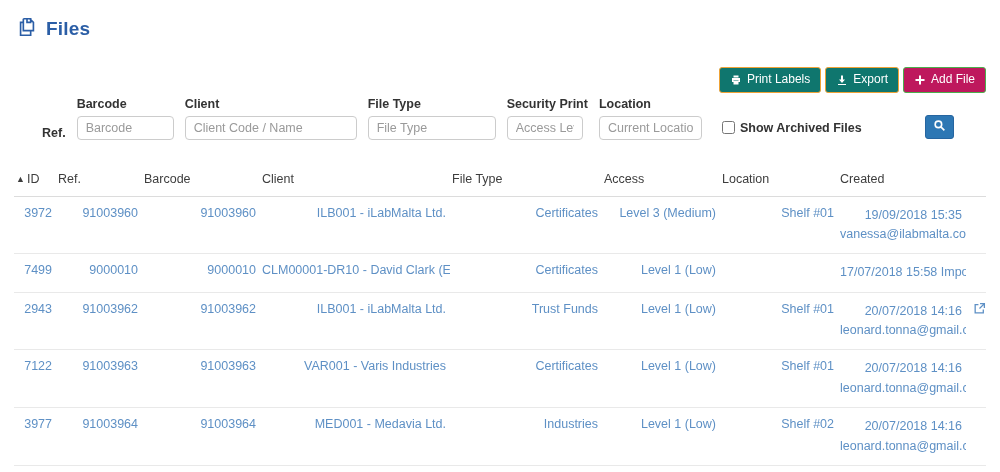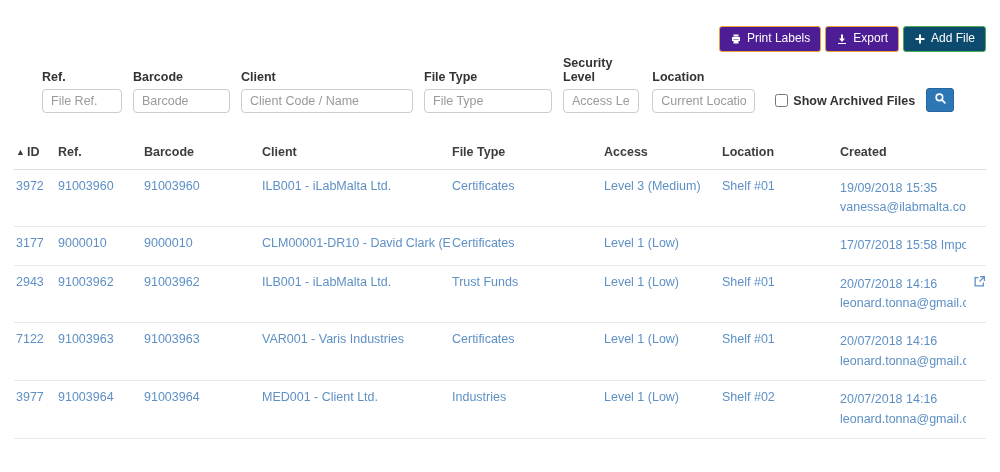--- a/index.html
+++ b/index.html
@@ -15,22 +15,22 @@
   .page-header { display: flex; align-items: center; gap: 8px; margin: 16px 0 0 2px; color: #2b5ea6; }
   .page-title { font-size: 19px; font-weight: bold; letter-spacing: .2px; }
 
   
   .toolbar { display: flex; justify-content: flex-end; gap: 4px; margin-top: 26px; }
   .btn {
     font-size: 12px; color: #fff; border-radius: 3px; padding: 4px 10px;
     display: inline-flex; align-items: center; gap: 5px; cursor: pointer;
     font-family: inherit; line-height: 1.3;
   }
-  .btn-orange { background: #4c1d95; border: 1px solid #eea236; }
-  .btn-green  { background: #0c4a6e; border: 1px solid #4cae4c; }
+  .btn-orange { background: #0f766e; border: 1px solid #eea236; }
+  .btn-green  { background: #be185d; border: 1px solid #4cae4c; }
   .btn svg { display: block; }
 
   
   .filter-row { display: flex; align-items: flex-end; margin: 4px 0 0 28px; gap: 11px; }
   .filter-field { display: flex; flex-direction: column; gap: 5px; }
   .filter-field label { font-weight: bold; font-size: 12.5px; color: #333; }
   .filter-field input {
     height: 24px; border: 1px solid #ccc; border-radius: 4px; padding: 0 8px;
     font-size: 12.5px; font-family: inherit; color: #333;
   }
@@ -42,37 +42,45 @@
   .archived input { margin: 0; }
   .search-btn {
     margin-left: auto; margin-right: 32px; margin-bottom: 1px;
     width: 29px; height: 24px; background: #2d77b4; border: 1px solid #2665a0;
     border-radius: 3px; display: flex; align-items: center; justify-content: center; cursor: pointer;
   }
 
   
   table { width: 100%; border-collapse: collapse; table-layout: fixed; margin-top: 24px; }
   th {
-    text-align: left; font-size: 12.5px; color: #3d3d3d; font-weight: bold;
+    text-align: left; font-size: 12.5px; color: #3d3d3d; font-weight: normal;
     padding: 8px 4px 10px 2px; border-bottom: 1px solid #dcdcdc;
   }
   td {
     font-size: 12.5px; color: #5e90c5; padding: 9px 4px 9px 2px;
     border-bottom: 1px solid #e9e9e9; vertical-align: top;
-    overflow: hidden; white-space: nowrap;
+    overflow: hidden; white-space: nowrap; text-align: right;
   }
   .sort-indicator { font-size: 9px; color: #3d3d3d; margin-right: 2px; vertical-align: 1px; }
   .created-line { line-height: 1.55; }
   td.action-cell { text-align: right; padding-right: 0; }
 </style>
 </head>
 <body>
 
 <div class="container">
 
+  <div class="page-header">
+    <span>
+      <svg width="22" height="22" viewBox="0 0 24 24" fill="none" stroke="#2b5ea6" stroke-width="1.8">
+        <path d="M8 3 h8 l0 4 -4 0 0 -4 M8 3 v13 h11 V7 l-4 -4 M8 7 H5 v14 h11 v-5"></path>
+      </svg>
+    </span>
+    <span class="page-title">Files</span>
+  </div>
 
   <div class="toolbar">
     <button class="btn btn-orange">
       <span>
         <svg width="12" height="12" viewBox="0 0 24 24" fill="#fff">
           <path d="M7 3h10v4H7zM4 8h16v8h-3v-3H7v3H4zM7 14h10v7H7z"></path>
         </svg>
       </span>
       <span>Print Labels</span>
     </button>
@@ -90,36 +98,35 @@
           <path d="M10 3h4v7h7v4h-7v7h-4v-7H3v-4h7z"></path>
         </svg>
       </span>
       <span>Add File</span>
     </button>
   </div>
 
   <div class="filter-row">
     <div class="filter-field">
       <label>Ref.</label>
-      <input class="w-ref" placeholder="File Ref." style="">
     </div>
     <div class="filter-field">
       <label>Barcode</label>
       <input class="w-barcode" placeholder="Barcode" style="">
     </div>
     <div class="filter-field">
       <label>Client</label>
       <input class="w-client" placeholder="Client Code / Name" style="">
     </div>
     <div class="filter-field">
       <label>File Type</label>
       <input class="w-ftype" placeholder="File Type" style="">
     </div>
     <div class="filter-field">
-      <label>Security Level</label>
+      <label>Security Print</label>
       <input class="w-access" placeholder="Access Level" style="">
     </div>
     <div class="filter-field">
       <label>Location</label>
       <input class="w-loc" placeholder="Current Location" style="">
     </div>
     <label class="archived">
       <input type="checkbox" style="">
       <span>Show Archived Files</span>
     </label>
@@ -169,21 +176,21 @@
         <td>Certificates</td>
         <td>Level 3 (Medium)</td>
         <td>Shelf #01</td>
         <td>
           <div class="created-line">19/09/2018 15:35</div>
           <div class="created-line">vanessa@ilabmalta.com</div>
         </td>
         <td class="action-cell"></td>
       </tr>
       <tr>
-        <td>3177</td>
+        <td>7499</td>
         <td>9000010</td>
         <td>9000010</td>
         <td>CLM00001-DR10 - David Clark (EURB)</td>
         <td>Certificates</td>
         <td>Level 1 (Low)</td>
         <td></td>
         <td>
           <div class="created-line">17/07/2018 15:58 Import</div>
         </td>
         <td class="action-cell"></td>
@@ -220,21 +227,21 @@
         <td>
           <div class="created-line">20/07/2018 14:16</div>
           <div class="created-line">leonard.tonna@gmail.com</div>
         </td>
         <td class="action-cell"></td>
       </tr>
       <tr>
         <td>3977</td>
         <td>91003964</td>
         <td>91003964</td>
-        <td>MED001 - Client Ltd.</td>
+        <td>MED001 - Medavia Ltd.</td>
         <td>Industries</td>
         <td>Level 1 (Low)</td>
         <td>Shelf #02</td>
         <td>
           <div class="created-line">20/07/2018 14:16</div>
           <div class="created-line">leonard.tonna@gmail.com</div>
         </td>
         <td class="action-cell"></td>
       </tr>
     </tbody>

